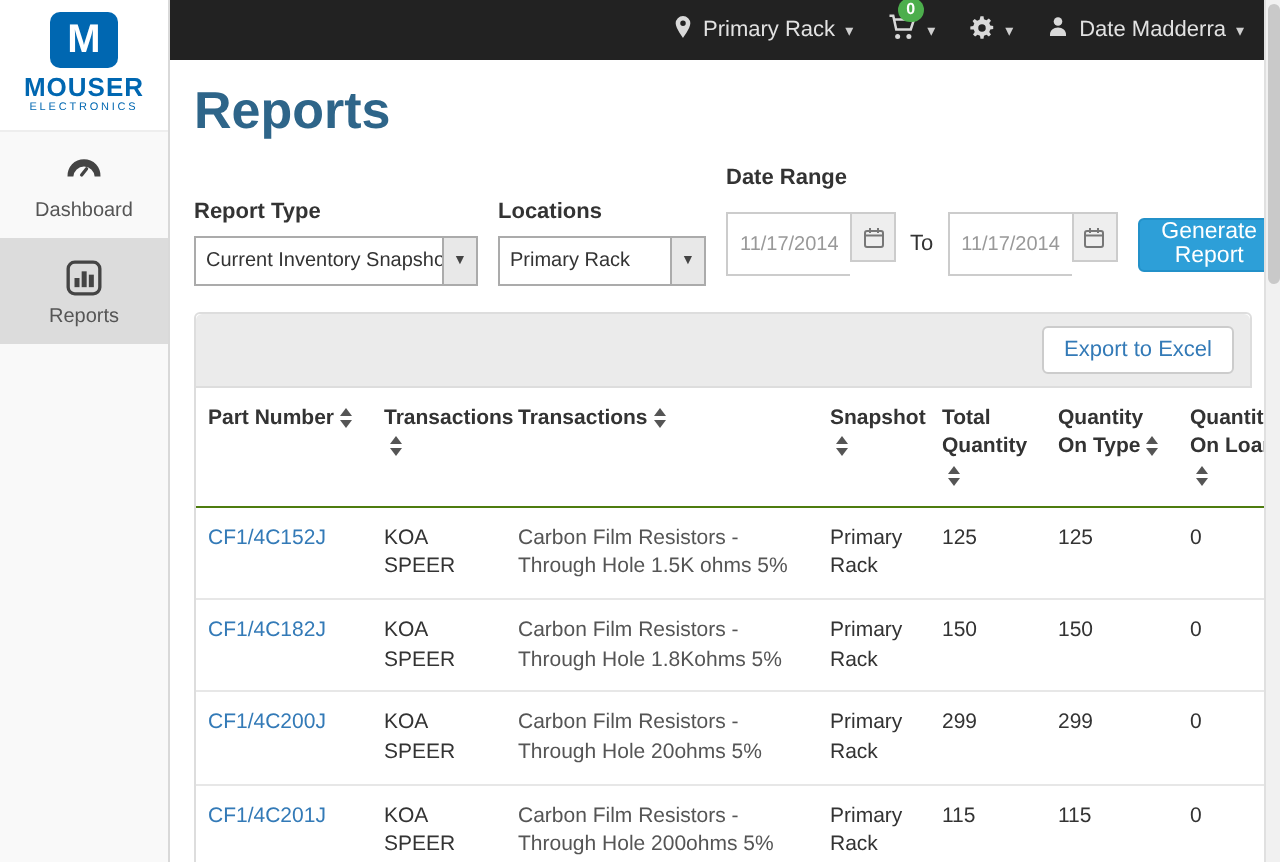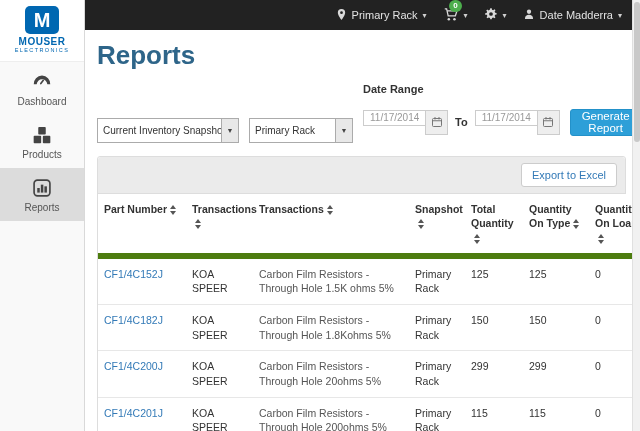--- a/index.html
+++ b/index.html
@@ -8,21 +8,21 @@
     width: 640px; height: 431px; overflow: hidden; position: relative;
     font-family: "Liberation Sans", sans-serif; background: #fff; color: #333;
   }
   .app { display: flex; height: 100%; width: 632px; }
 
   
   .sidebar { width: 85px; flex-shrink: 0; background: #f9f9f9; border-right: 1px solid #d9d9d9; display: flex; flex-direction: column; }
   .logo { background: #fff; padding: 6px 4px 8px; text-align: center; border-bottom: 1px solid #eee; cursor: pointer; }
   .logo-mark { width: 34px; height: 28px; background: #0067b1; color: #fff; border-radius: 5px; margin: 0 auto 2px;
     display: flex; align-items: center; justify-content: center; font-size: 20px; font-weight: bold; }
-  .logo-line1 { color: #0067b1; font-weight: bold; font-size: 10px; letter-spacing: .5px; }
+  .logo-line1 { color: #0067b1; font-weight: bold; font-size: 13px; letter-spacing: .5px; }
   .logo-line2 { color: #0067b1; font-size: 5.5px; letter-spacing: 1.4px; }
   .nav-item { text-align: center; padding: 9px 2px 8px; cursor: pointer; }
   .nav-item.active { background: #dcdcdc; }
   .nav-item .nicon { height: 22px; display: flex; align-items: center; justify-content: center; margin-bottom: 3px; }
   .nav-item .nlabel { font-size: 10px; color: #555; }
 
   
   .main { flex: 1; display: flex; flex-direction: column; background: #fff; min-width: 0; }
 
   
@@ -42,35 +42,35 @@
 
   
   .filters { display: flex; align-items: flex-end; gap: 10px; margin: 12px 0 0; flex-wrap: nowrap; }
   .fgroup { display: flex; flex-direction: column; }
   .flabel { font-size: 11px; font-weight: bold; color: #333; margin-bottom: 6px; }
   .select { border: 1px solid #ababab; background: #fff; height: 25px; display: flex; align-items: stretch; cursor: pointer; }
   .select .sel-text { flex: 1; font-size: 10px; color: #333; display: flex; align-items: center; padding: 0 5px; white-space: nowrap; overflow: hidden; }
   .select .sel-arrow { width: 17px; background: #e8e8e8; border-left: 1px solid #ababab; display: flex; align-items: center; justify-content: center; color: #444; font-size: 7px; }
   .date-row { display: flex; align-items: center; }
   .input-group { display: flex; }
-  .date-input { width: 62px; height: 16px; border: 1px solid #ccc; border-right: none; font-size: 10px; color: #999;
+  .date-input { width: 62px; height: 32px; border: 1px solid #ccc; border-right: none; font-size: 10px; color: #999;
     padding: 0 6px; font-family: "Liberation Sans", sans-serif; outline: none; }
   .addon { width: 23px; height: 25px; background: #eee; border: 1px solid #ccc; display: flex; align-items: center; justify-content: center; }
-  .to-label { font-size: 11px; font-weight: bold; margin: 15px 7px; color: #333; }
+  .to-label { font-size: 11px; font-weight: normal; margin: 15px 7px; color: #333; }
   .btn-generate { margin-left: 10px; height: 27px; background: #2d9fd8; border: 1px solid #2391c9; color: #fff;
     font-size: 11.5px; padding: 0 11px; border-radius: 3px; cursor: pointer; font-family: "Liberation Sans", sans-serif; }
 
   
   .panel { margin-top: 13px; border: 1px solid #ddd; border-radius: 3px 3px 0 0; }
   .panel-header { background: #ebebeb; border-bottom: 1px solid #ddd; height: 37px;
     display: flex; align-items: center; justify-content: flex-end; padding: 0 8px; border-radius: 3px 3px 0 0; }
   .btn-export { background: #fff; border: 1px solid #ccc; color: #337ab7; font-size: 11px; padding: 5px 10px;
     border-radius: 3px; cursor: pointer; font-family: "Liberation Sans", sans-serif; margin-left: 25px; }
   table { width: 100%; border-collapse: collapse; font-size: 10.5px; table-layout: fixed; background: #fff; }
-  thead th { text-align: left; font-weight: bold; color: #333; padding: 8px 6px; border-bottom: 6px solid #4d7c0f;
+  thead th { text-align: left; font-weight: bold; color: #333; padding: 8px 6px; border-bottom: 1px solid #4d7c0f;
     vertical-align: top; cursor: pointer; line-height: 1.35; }
   tbody td { padding: 8px 6px; border-bottom: 1px solid #e7e7e7; vertical-align: top; color: #333; line-height: 1.4; }
   td.desc { color: #555; }
   .part-link { color: #337ab7; text-decoration: none; cursor: pointer; }
   .sort { display: inline-flex; flex-direction: column; gap: 2px; margin-left: 3px; vertical-align: middle; }
   .tri-up { width: 0; height: 0; border-left: 3px solid transparent; border-right: 3px solid transparent; border-bottom: 4px solid #555; }
   .tri-down { width: 0; height: 0; border-left: 3px solid transparent; border-right: 3px solid transparent; border-top: 4px solid #555; }
 
   
   .scrollbar { position: absolute; top: 0; right: 0; width: 8px; height: 431px; background: #f1f1f1; border-left: 1px solid #e0e0e0; }
@@ -91,30 +91,20 @@
     <div class="nav-item">
       <div class="nicon">
         <svg width="22" height="22" viewBox="0 0 24 24">
             <path d="M12 5a9 9 0 0 0-9 9.5h3.2A5.8 5.8 0 0 1 12 9a5.8 5.8 0 0 1 5.8 5.5H21A9 9 0 0 0 12 5z" fill="#444"></path>
             <rect x="11.1" y="8.8" width="1.8" height="6.2" rx="0.9" fill="#444" transform="rotate(38 12 12)"></rect>
           </svg>
       </div>
       <div class="nlabel">Dashboard</div>
     </div>
 
-    <div class="nav-item">
-      <div class="nicon">
-        <svg width="20" height="20" viewBox="0 0 24 24" fill="#444">
-            <rect x="7.5" y="2.5" width="9" height="9" rx="1"></rect>
-            <rect x="2" y="13" width="9" height="9" rx="1"></rect>
-            <rect x="13" y="13" width="9" height="9" rx="1"></rect>
-          </svg>
-      </div>
-      <div class="nlabel">Products</div>
-    </div>
 
 
     <div class="nav-item active">
       <div class="nicon">
         <svg width="20" height="20" viewBox="0 0 24 24">
             <rect x="2.5" y="2.5" width="19" height="19" rx="4" fill="none" stroke="#444" stroke-width="2"></rect>
             <rect x="6.3" y="12" width="3" height="5.5" fill="#444"></rect>
             <rect x="10.6" y="8" width="3" height="9.5" fill="#444"></rect>
             <rect x="14.9" y="10" width="3" height="7.5" fill="#444"></rect>
           </svg>
@@ -169,27 +159,29 @@
         <span class="caret">▾</span>
       </div>
     </div>
 
     <div class="content">
       <h1 class="page-title">Reports</h1>
 
 
       <div class="filters">
         <div class="fgroup">
+          <div class="flabel">Report Type</div>
           <div class="select" style="width:142px">
             <div class="sel-text">Current Inventory Snapshot</div>
             <div class="sel-arrow">▼</div>
           </div>
         </div>
 
         <div class="fgroup">
+          <div class="flabel">Locations</div>
           <div class="select" style="width:104px">
             <div class="sel-text">Primary Rack</div>
             <div class="sel-arrow">▼</div>
           </div>
         </div>
 
         <div class="fgroup">
           <div class="flabel">Date Range</div>
           <div class="date-row">
             <div class="input-group">

